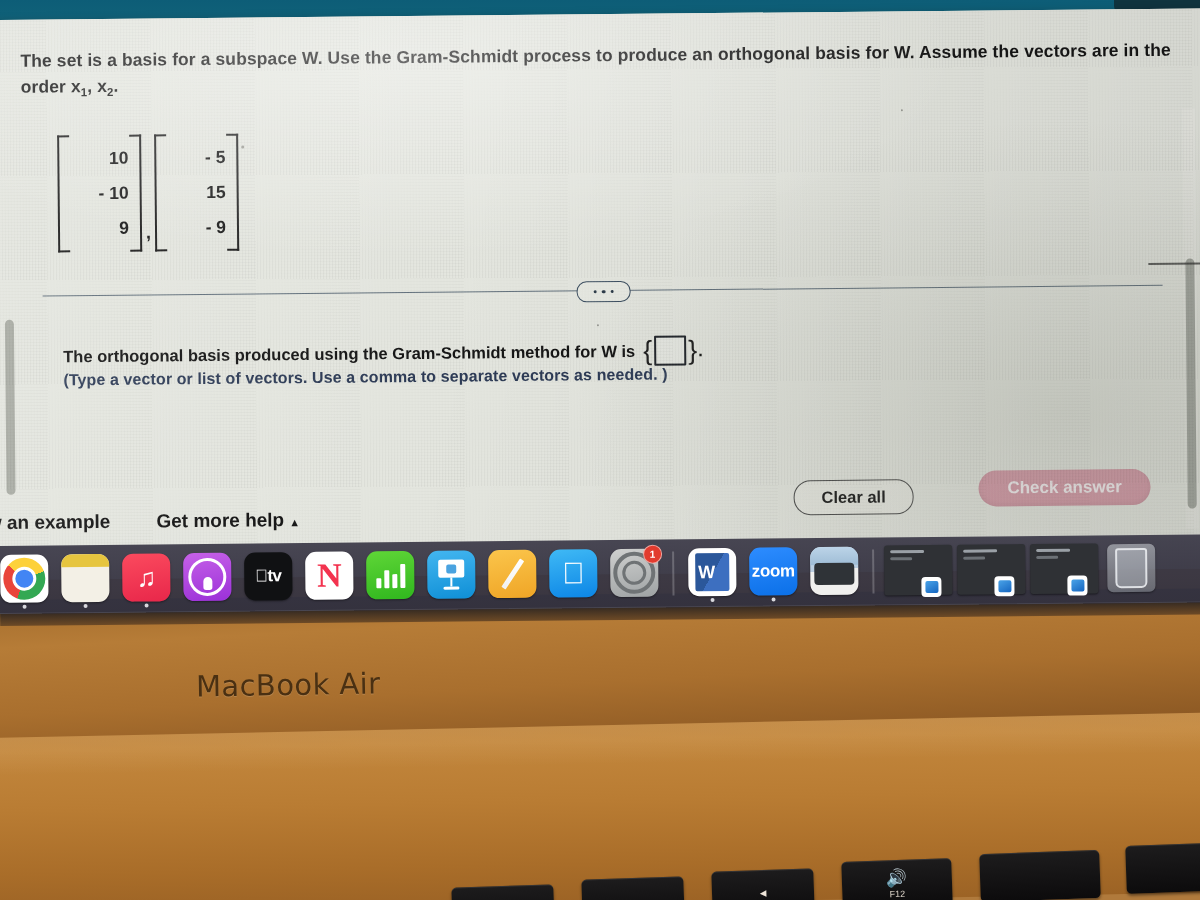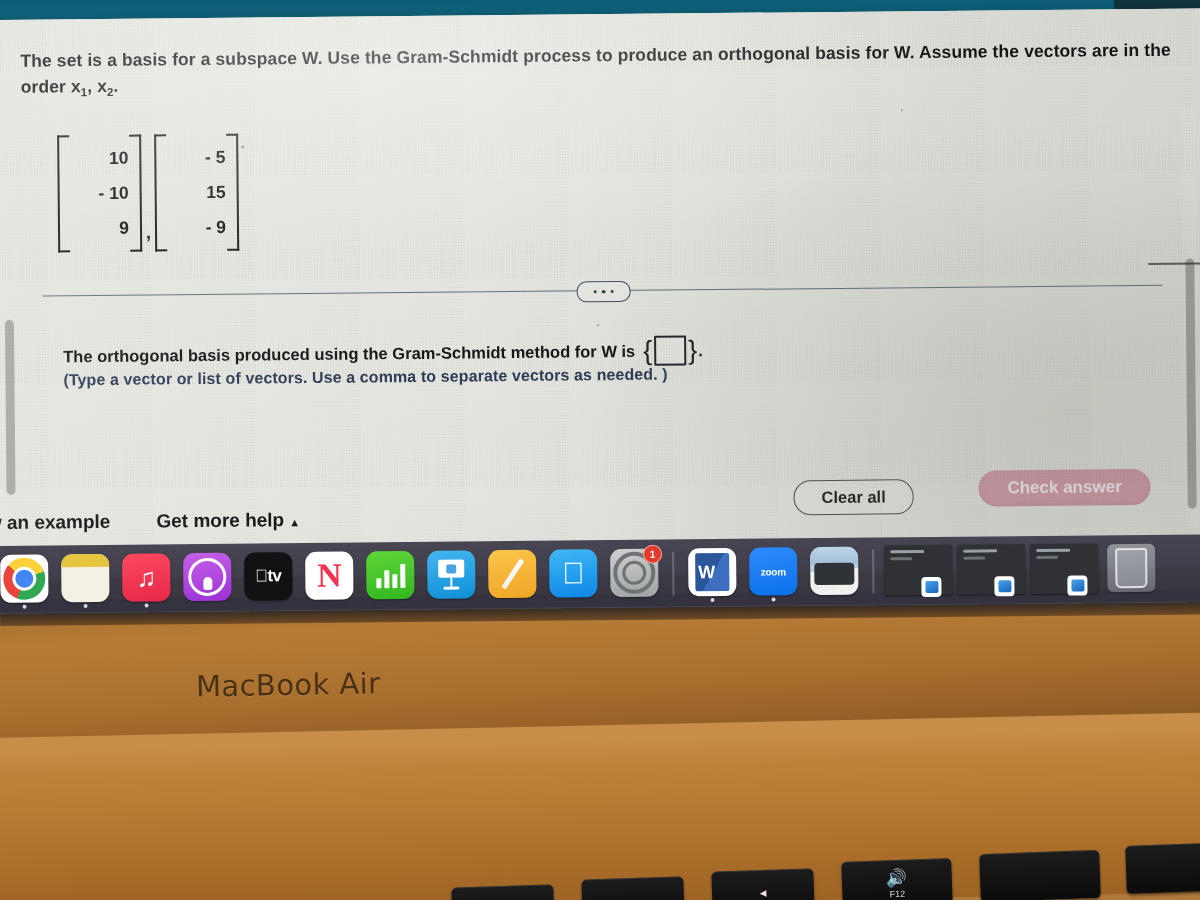--- a/index.html
+++ b/index.html
@@ -185,21 +185,21 @@
   .i-keynote .base{width:16px;height:2.5px;background:#fff;border-radius:2px;}
   .i-pages{background:linear-gradient(170deg,#fbc54b,#efa526);}
   .i-pages .pen{width:5px;height:34px;background:linear-gradient(180deg,#fff,#f1f1f1);transform:rotate(34deg);border-radius:1px;}
   .i-appstore{background:linear-gradient(170deg,#3fb9f5,#0c86e6);font-size:30px;}
   .i-settings{background:linear-gradient(170deg,#cfd0cf,#9fa3a4);}
   .i-settings .gear{width:34px;height:34px;border-radius:50%;border:4px solid #6f7375;position:relative;}
   .i-settings .gear::after{content:"";position:absolute;inset:5px;border-radius:50%;border:3px solid #6f7375;}
   .i-word{background:#fff;}
   .i-word .sheet{width:34px;height:38px;background:linear-gradient(120deg,#2b579a 52%,#3d6fc0 52%);border-radius:2px;display:flex;align-items:center;justify-content:flex-start;}
   .i-word .sheet span{color:#fff;font-size:18px;font-weight:700;margin-left:3px;}
-  .i-zoom{background:linear-gradient(170deg,#2d8cff,#0b70e8);font-size:10px;font-weight:700;letter-spacing:-.3px;}
+  .i-zoom{background:linear-gradient(170deg,#2d8cff,#0b70e8);font-size:17px;font-weight:700;letter-spacing:-.3px;}
   .i-preview{background:linear-gradient(175deg,#cfe0ee 0%,#b9cde0 48%,#f0f0ee 48%);}
   .i-preview .photo{position:absolute;left:4px;top:16px;width:40px;height:22px;background:#2f3337;border-radius:4px;}
   .i-preview .sky{position:absolute;left:0;right:0;top:0;height:18px;background:linear-gradient(180deg,#bcd4e8,#9fbdd6);}
 
   
   .minwin{position:relative;width:68px;height:50px;flex:0 0 auto;margin-top:-2px;}
   .minwin .w{
     position:absolute;inset:0;background:#2f3135;border-radius:3px;
     box-shadow:0 1px 2px rgba(0,0,0,.5);overflow:hidden;
   }

